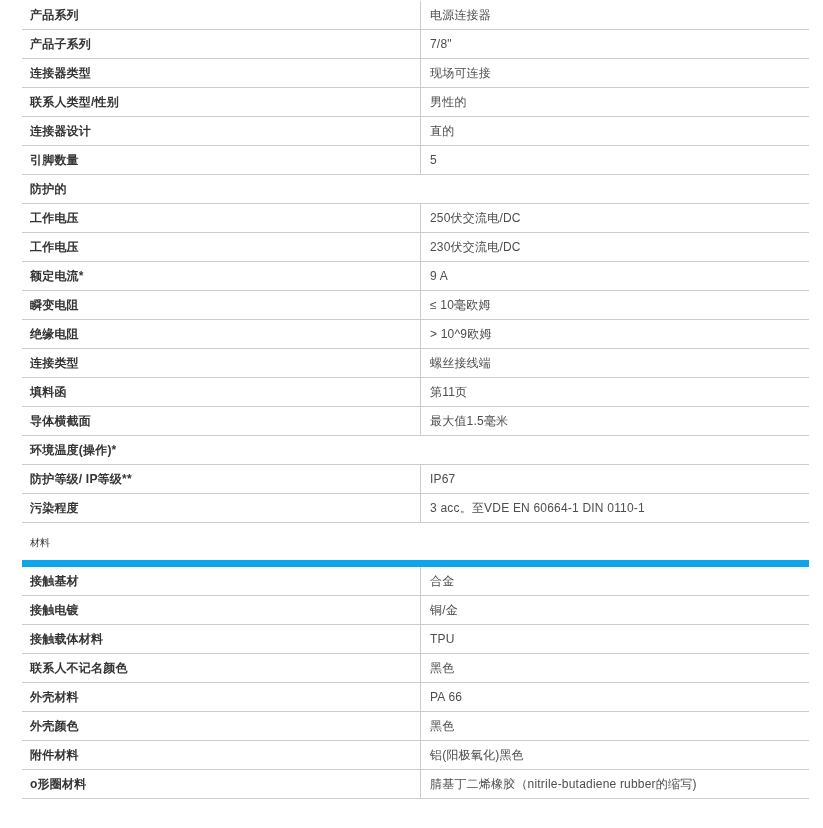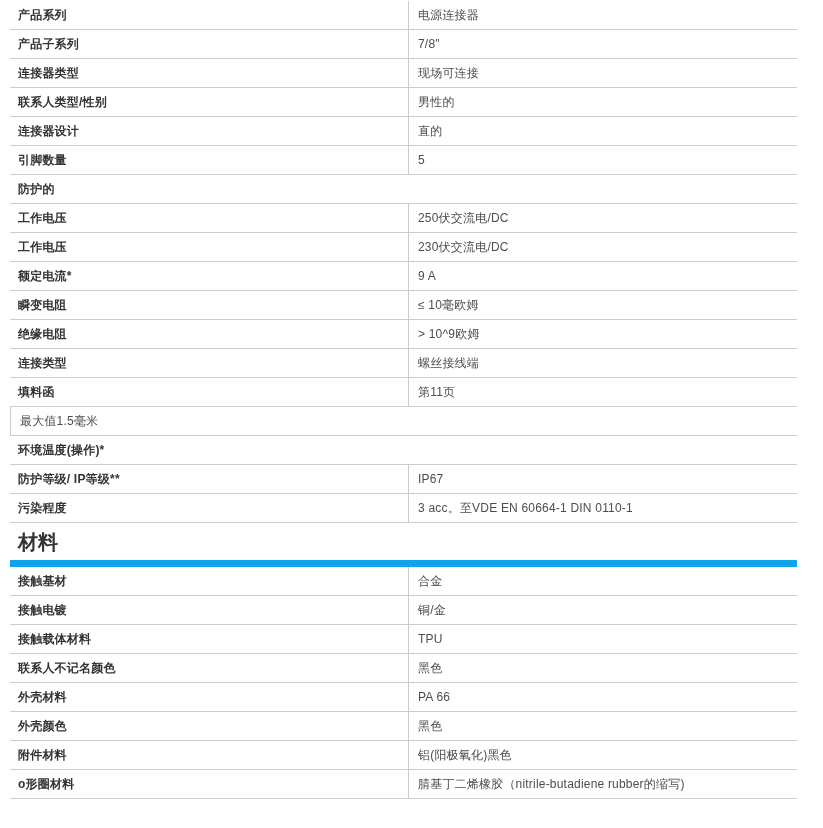--- a/index.html
+++ b/index.html
@@ -6,20 +6,21 @@
     margin: 0;
     padding: 0;
     background: #ffffff;
     width: 823px;
     height: 828px;
     overflow: hidden;
     font-family: "Liberation Sans", "DejaVu Sans", sans-serif;
   }
   .page {
     padding-top: 1px;
+    padding-left: 12px;
   }
   .spec-table {
     margin-left: 10px;
     width: 787px;
   }
   .spec-table.with-top-border {
     border-top: 7px solid #0ea5e9;
   }
   .row {
     display: flex;
@@ -45,22 +46,22 @@
     align-items: center;
     font-size: 12px;
     font-weight: normal;
     color: #4d4d4d;
     letter-spacing: 0.2px;
   }
   .section-title {
     margin: 0;
     padding: 10px 0 8px 8px;
     margin-left: 10px;
-    font-size: 20px;
-    font-weight: 700;
+    font-size: 10px;
+    font-weight: 400;
     color: #333333;
     line-height: 19px;
   }
 </style>
 </head>
 <body>
 
 <div class="page">
 
   <section class="spec-table">
@@ -128,20 +129,21 @@
     <div class="label-cell">连接类型</div>
     <div class="value-cell">螺丝接线端</div>
   </div>
 
   <div class="row">
     <div class="label-cell">填料函</div>
     <div class="value-cell">第11页</div>
   </div>
 
   <div class="row">
+    <div class="label-cell">导体横截面</div>
     <div class="value-cell">最大值1.5毫米</div>
   </div>
 
   <div class="row">
     <div class="label-cell">环境温度(操作)*</div>
   </div>
 
   <div class="row">
     <div class="label-cell">防护等级/ IP等级**</div>
     <div class="value-cell">IP67</div>

